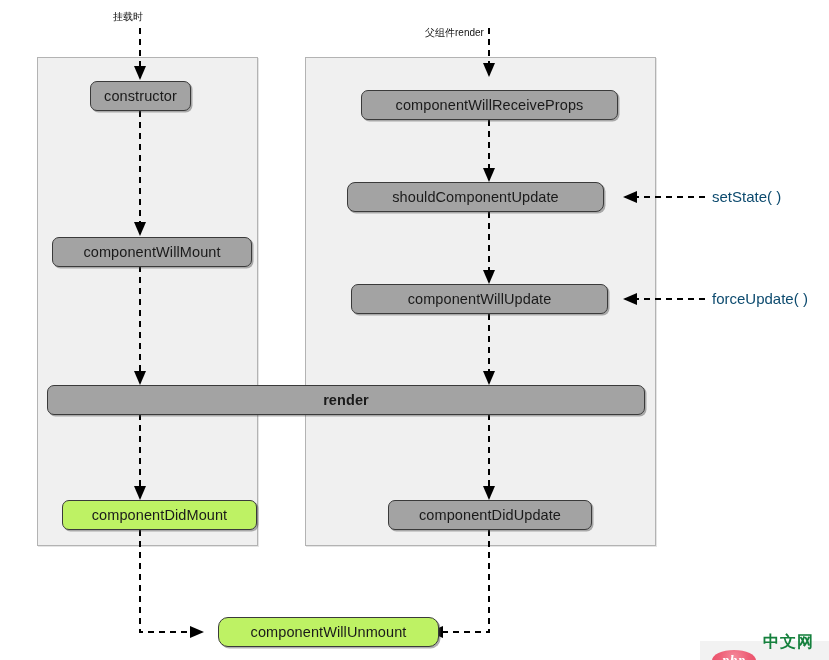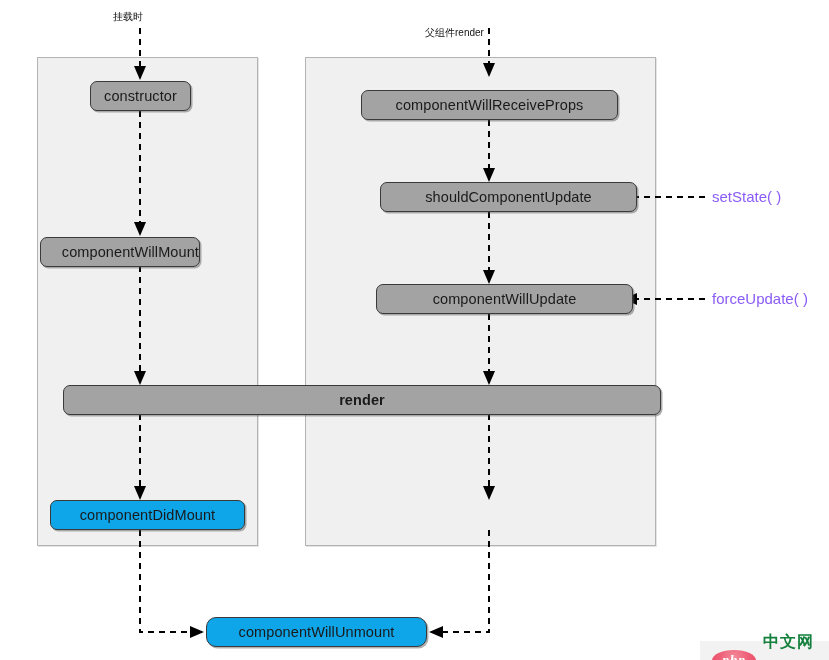--- a/index.html
+++ b/index.html
@@ -32,32 +32,32 @@
     display: flex;
     align-items: center;
     justify-content: center;
     font-size: 14.5px;
     color: #1a1a1a;
     letter-spacing: 0.1px;
     box-shadow: 1.5px 1.5px 0 rgba(80,80,80,0.45);
     white-space: nowrap;
   }
   .node.blue { background: #a3a3a3; }
-  .node.green { background: #0ea5e9; }
+  .node.green { background: #bef264; margin-left: 12px; }
   .node.render-bar { font-weight: bold; }
   .hdr-label {
     position: absolute;
     font-size: 10px;
     color: #111111;
     white-space: nowrap;
   }
   .side-label {
     position: absolute;
     font-size: 15px;
-    color: #8b5cf6;
+    color: #0c4a6e;
     white-space: nowrap;
   }
   svg.edges {
     position: absolute;
     left: 0;
     top: 0;
     width: 829px;
     height: 660px;
     pointer-events: none;
   }
@@ -132,38 +132,41 @@
       <path d="M489,530 L489,632 L431,632" marker-end="url(#arrow)"></path>
 
       <line x1="705" y1="197" x2="625" y2="197" marker-end="url(#arrow-left)"></line>
       <line x1="705" y1="299" x2="625" y2="299" marker-end="url(#arrow-left)"></line>
     </g>
   </svg>
 
   <div class="node blue" style="left:90px; top:81px; width:101px; height:30px;">
     <span>constructor</span>
   </div>
-  <div class="node blue" style="left:40px; top:237px; width:160px; height:30px;justify-content:flex-end;">
+  <div class="node blue" style="left:52px; top:237px; width:200px; height:30px;">
     <span>componentWillMount</span>
   </div>
   <div class="node green" style="left:50px; top:500px; width:195px; height:30px;">
     <span>componentDidMount</span>
   </div>
 
   <div class="node blue" style="left:361px; top:78px; width:257px; height:30px;margin-top:12px;">
     <span>componentWillReceiveProps</span>
   </div>
-  <div class="node blue" style="left:380px; top:182px; width:257px; height:30px;">
+  <div class="node blue" style="left:347px; top:182px; width:257px; height:30px;border-radius:8px;">
     <span>shouldComponentUpdate</span>
   </div>
-  <div class="node blue" style="left:376px; top:284px; width:257px; height:30px;">
+  <div class="node blue" style="left:351px; top:284px; width:257px; height:30px;">
     <span>componentWillUpdate</span>
   </div>
+  <div class="node blue" style="left:388px; top:500px; width:204px; height:30px;">
+    <span>componentDidUpdate</span>
+  </div>
 
-  <div class="node blue render-bar" style="left:47px; top:385px; width:598px; height:30px;margin-left:16px;">
+  <div class="node blue render-bar" style="left:47px; top:385px; width:598px; height:30px;">
     <span>render</span>
   </div>
   <div class="node green" style="left:206px; top:617px; width:221px; height:30px;border-radius:10px;">
     <span>componentWillUnmount</span>
   </div>
 
   <div class="side-label" style="left:712px; top:188px;">setState( )</div>
   <div class="side-label" style="left:712px; top:290px;text-align:center;">forceUpdate( )</div>
 
   <div class="wm-strip" style="left:700px; top:641px; width:129px; height:19px;"></div>

